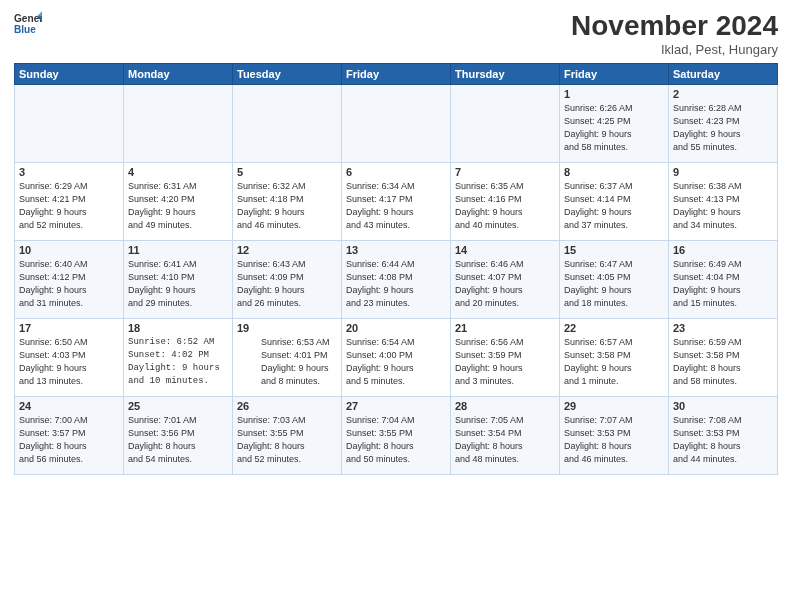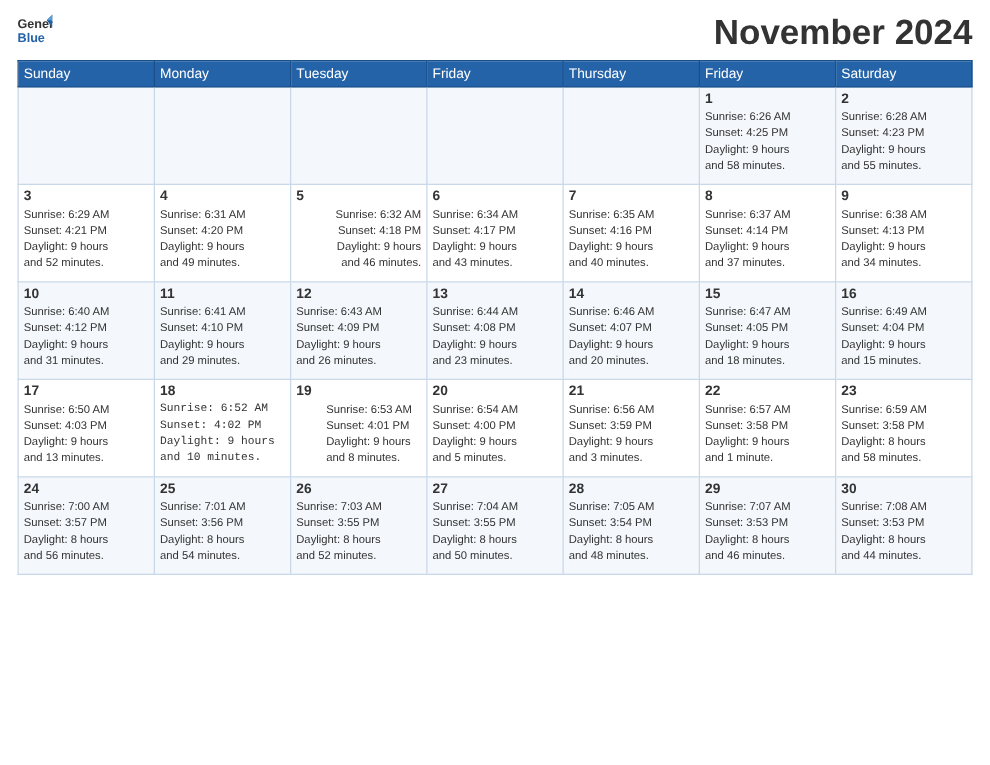--- a/index.html
+++ b/index.html
@@ -44,21 +44,21 @@
     }
     table {
       width: 100%;
       border-collapse: collapse;
       table-layout: fixed;
     }
     thead tr th {
       background-color: #2563a8;
       color: #fff;
       font-size: 11px;
-      font-weight: normal;
+      font-weight: bold;
       padding: 4px 4px;
       border: 1px solid #1a4f8a;
       text-align: left;
     }
     tbody tr {
       background: #fff;
     }
     tbody tr:nth-child(odd) {
       background: #f4f7fb;
     }
@@ -96,20 +96,21 @@
     <div class="logo">
       <svg class="logo-icon" viewBox="0 0 36 36">
         <text x="0" y="16" font-size="13" font-weight="bold" fill="#333">General</text>
         <text x="0" y="30" font-size="13" font-weight="bold" fill="#2563a8">Blue</text>
         <polygon points="30,8 36,2 36,16" fill="#2563a8"></polygon>
         <polygon points="30,8 36,2 36,8" fill="#5a9fd4"></polygon>
       </svg>
     </div>
     <div class="title-block">
       <div class="month-title">November 2024</div>
+      <div class="location">Iklad, Pest, Hungary</div>
     </div>
   </div>
 
   <table>
     <thead>
       <tr>
       <th>Sunday</th>
           <th>Monday</th>
           <th>Tuesday</th>
           <th>Friday</th>
@@ -150,21 +151,21 @@
           </td>
           <td>
             <span class="day-num">4</span>
             <div class="day-info" style="white-space: pre-line;">Sunrise: 6:31 AM
 Sunset: 4:20 PM
 Daylight: 9 hours
 and 49 minutes.</div>
           </td>
           <td>
             <span class="day-num">5</span>
-            <div class="day-info" style="white-space: pre-line; text-align: right;">Sunrise: 6:32 AM
+            <div class="day-info" style="white-space: pre-line;">Sunrise: 6:32 AM
 Sunset: 4:18 PM
 Daylight: 9 hours
 and 46 minutes.</div>
           </td>
           <td>
             <span class="day-num">6</span>
             <div class="day-info" style="white-space: pre-line;">Sunrise: 6:34 AM
 Sunset: 4:17 PM
 Daylight: 9 hours
 and 43 minutes.</div>

